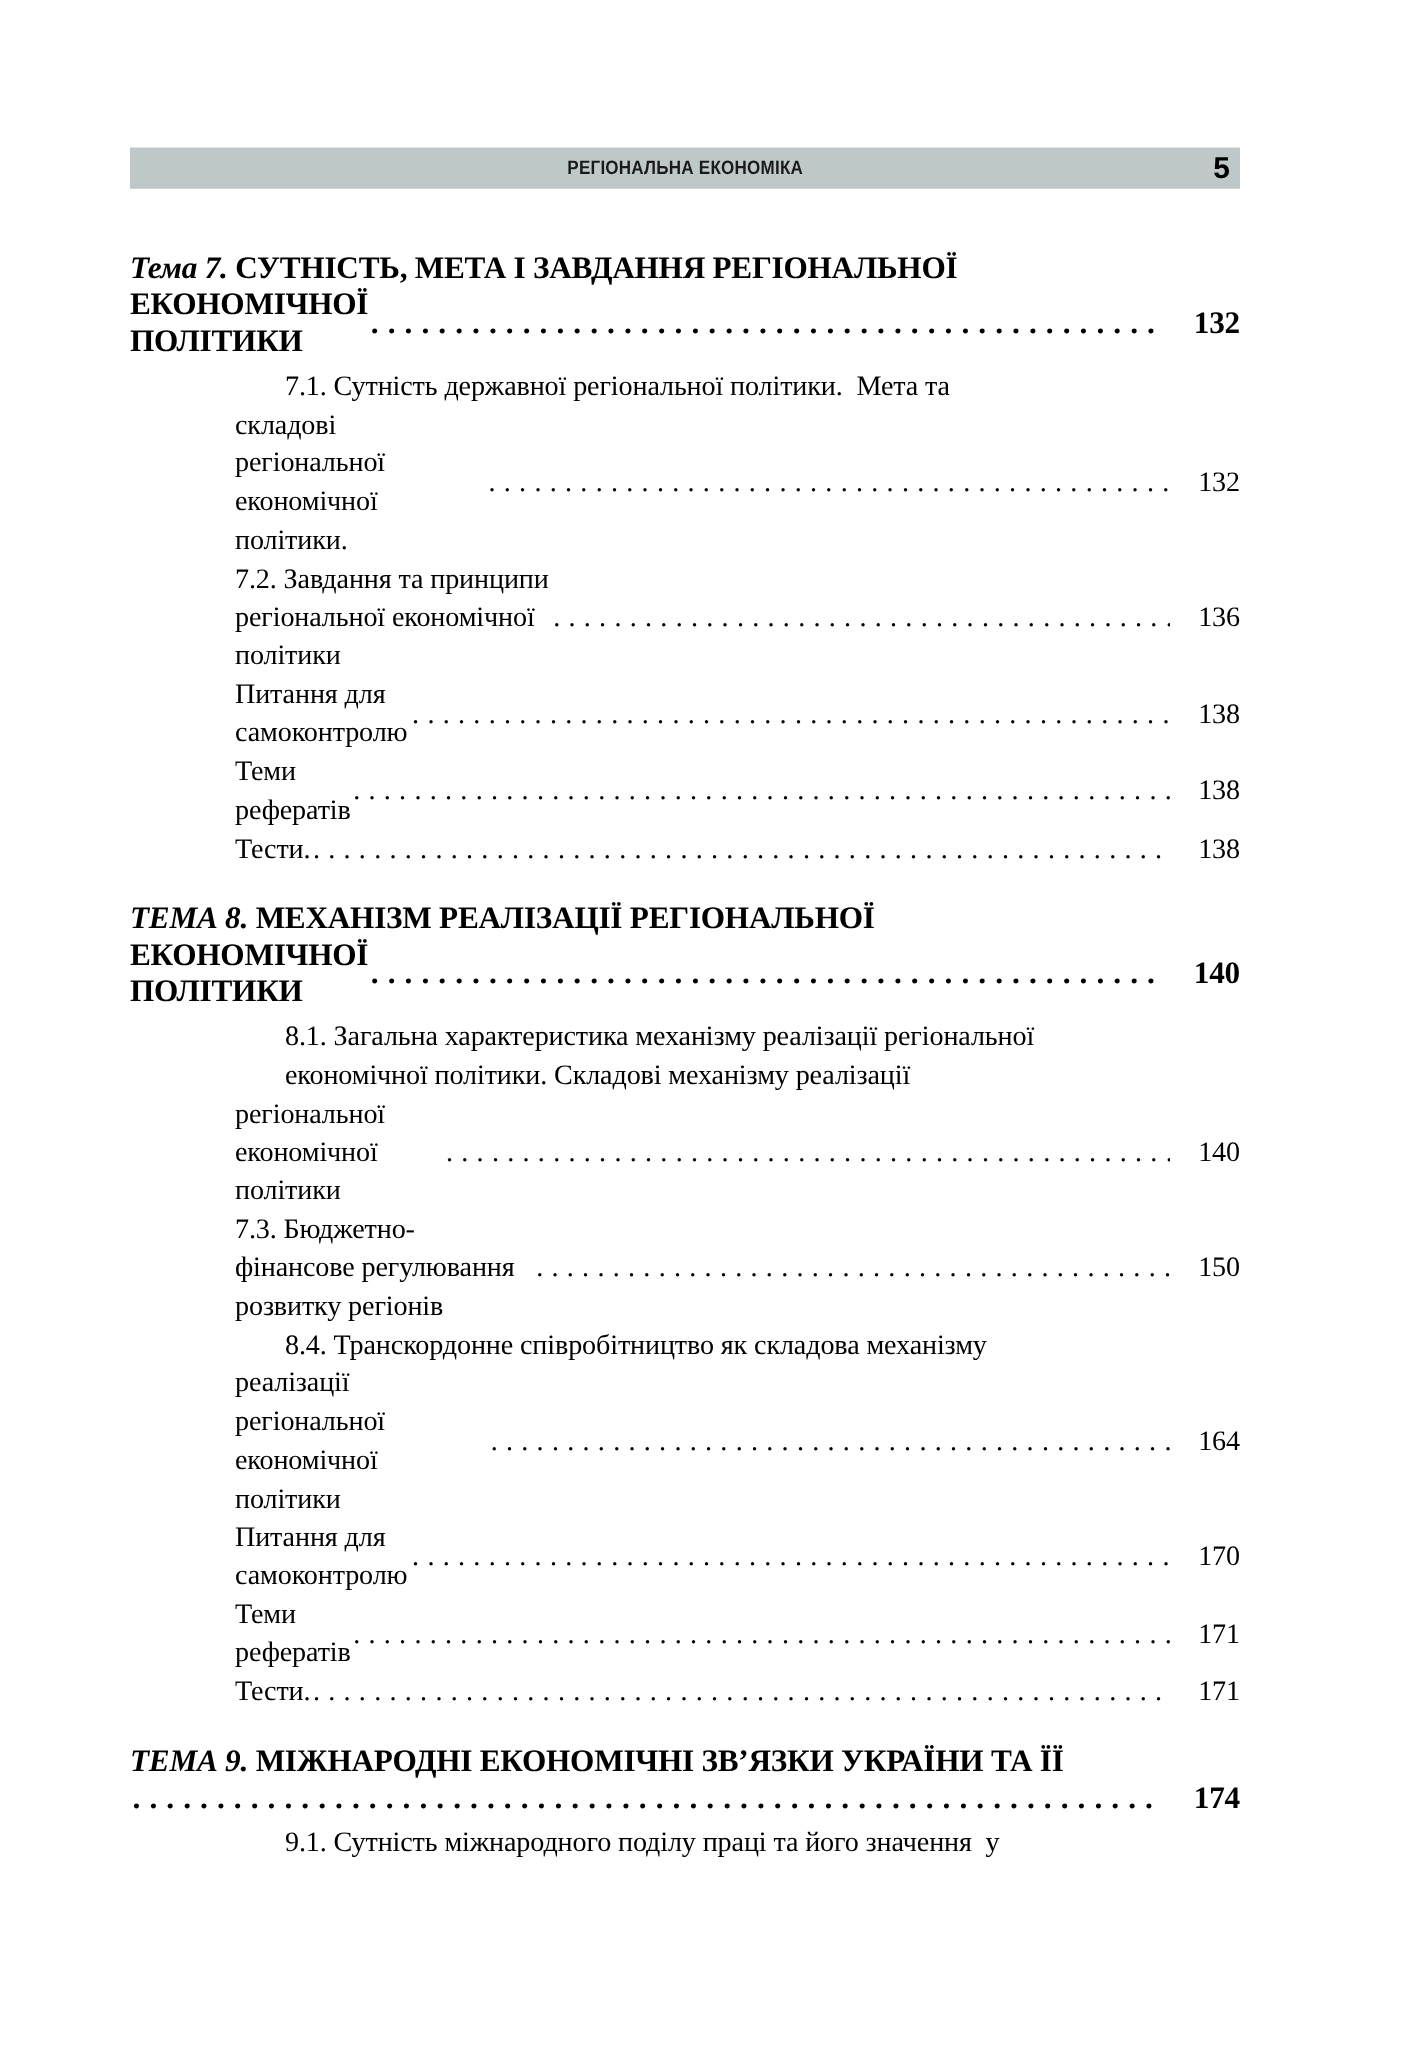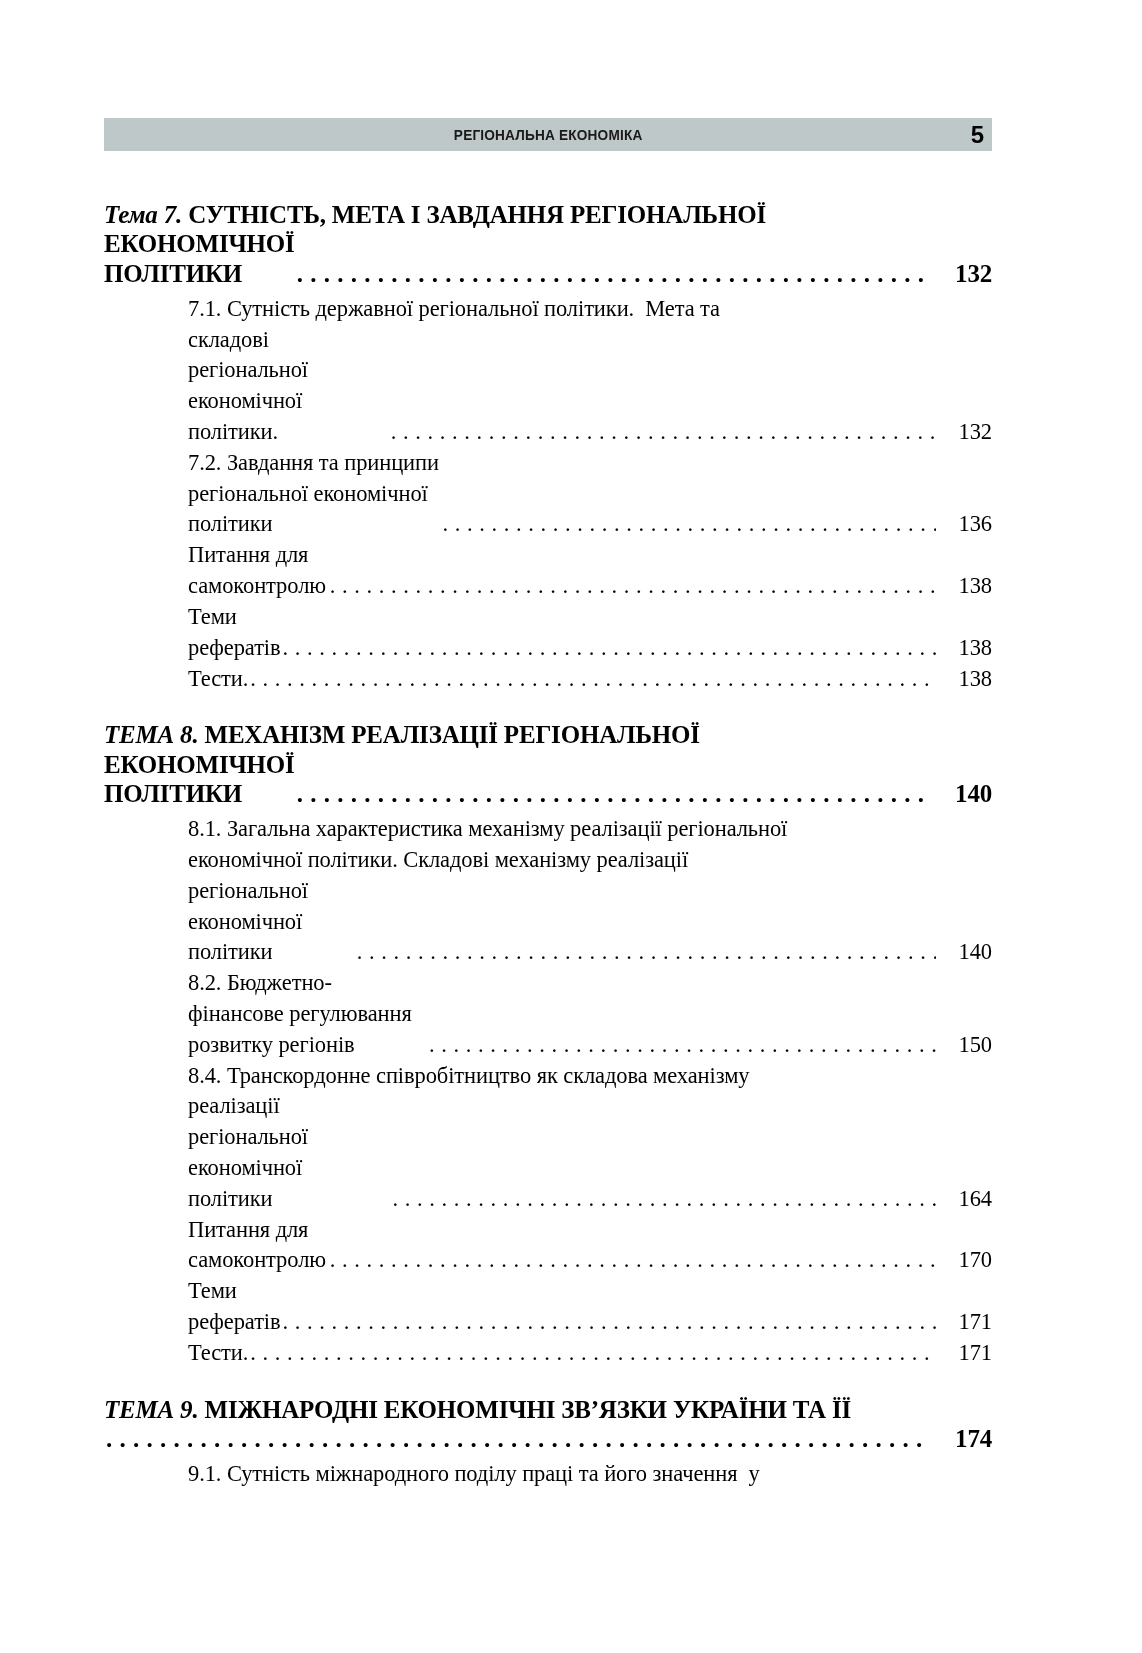--- a/index.html
+++ b/index.html
@@ -63,21 +63,21 @@
   .toc {
     position: absolute;
     left: 104px;
     top: 196px;
     width: 888px;
   }
 
   
   .row {
     display: flex;
-    align-items: flex-end;
+    align-items: center;
     width: 100%;
   }
   .row .txt {
     white-space: pre-wrap;
     flex: 0 1 auto;
   }
   .row .leader {
     flex: 1 1 auto;
     min-width: 6px;
     overflow: hidden;
@@ -122,20 +122,21 @@
     margin-left: 84px;
     margin-top: 6px;
   }
   .sub {
     font-size: 22.5px;
     line-height: 1.37;
     letter-spacing: -0.1px;
   }
   .sub .cont {
     white-space: pre-wrap;
+    margin-left: 40px;
   }
   .sub .row .pg {
     min-width: 52px;
   }
 </style>
 </head>
 <body>
 
 <div class="page">
 
@@ -214,21 +215,21 @@
         <div class="cont">8.1. Загальна характеристика механізму реалізації регіональної</div>
         <div class="cont">економічної політики. Складові механізму реалізації</div>
         <div class="row">
           <span class="txt">регіональної економічної політики</span>
           <span class="leader"></span>
           <span class="pg">140</span>
         </div>
       </div>
       <div class="sub">
         <div class="row">
-          <span class="txt">8.2. Бюджетно-фінансове регулювання розвитку регіонів</span>
+          <span class="txt">7.3. Бюджетно-фінансове регулювання розвитку регіонів</span>
           <span class="leader"></span>
           <span class="pg">150</span>
         </div>
       </div>
       <div class="sub">
         <div class="cont">8.4. Транскордонне співробітництво як складова механізму</div>
         <div class="row">
           <span class="txt">реалізації регіональної економічної політики</span>
           <span class="leader"></span>
           <span class="pg">164</span>

